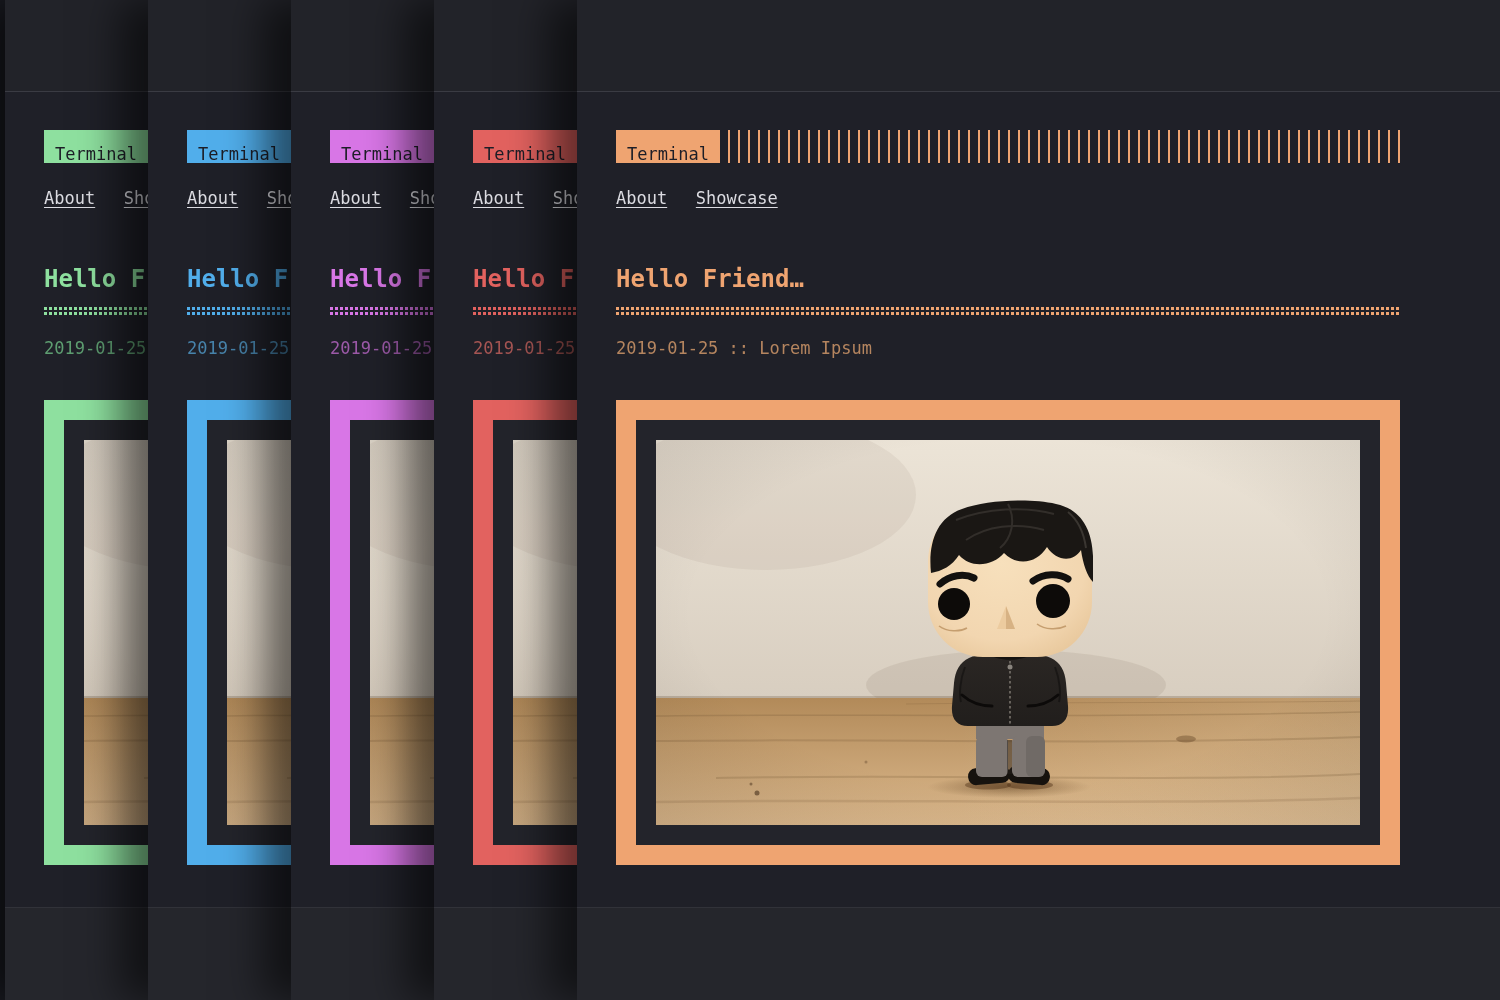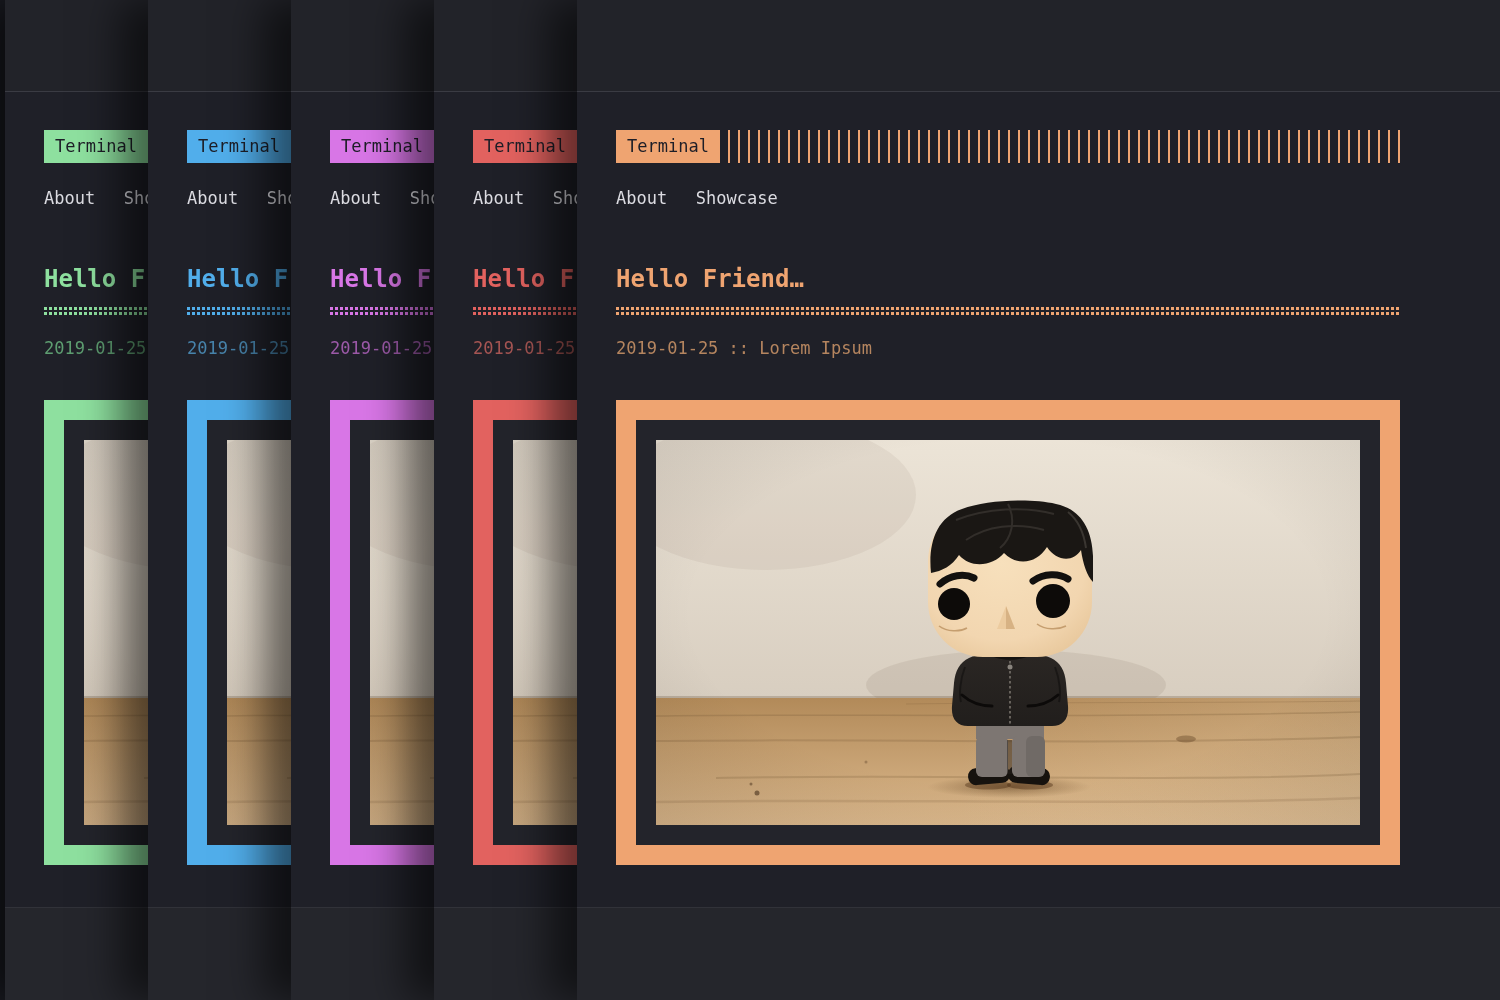--- a/index.html
+++ b/index.html
@@ -27,34 +27,35 @@
     position: absolute; left: 39px; top: 38px;
     width: 784px; height: 33px;
     display: flex; gap: 8px;
   }
   .logo-badge {
     display: inline-block;
     background: var(--accent);
     color: #1d1e27;
     font-size: 17px;
     line-height: 33px;
-    padding: 0 11px;
+    padding: 8px 11px;
     text-decoration: none;
     white-space: nowrap;
   }
   .deco-bars {
     flex: 1;
     height: 33px;
     background-image: repeating-linear-gradient(90deg, var(--accent) 0 2px, transparent 2px 10px);
   }
 
   .nav-row { position: absolute; left: 39px; top: 96px; white-space: nowrap; }
   .nav-link {
     color: #dcdce2;
     font-size: 17px;
+    text-decoration: underline;
     text-underline-offset: 3px;
     margin-right: 19px;
     cursor: pointer;
   }
 
   .post-title {
     position: absolute; left: 39px; top: 173px;
     font-size: 24px;
     font-weight: 700;
     color: var(--accent);

